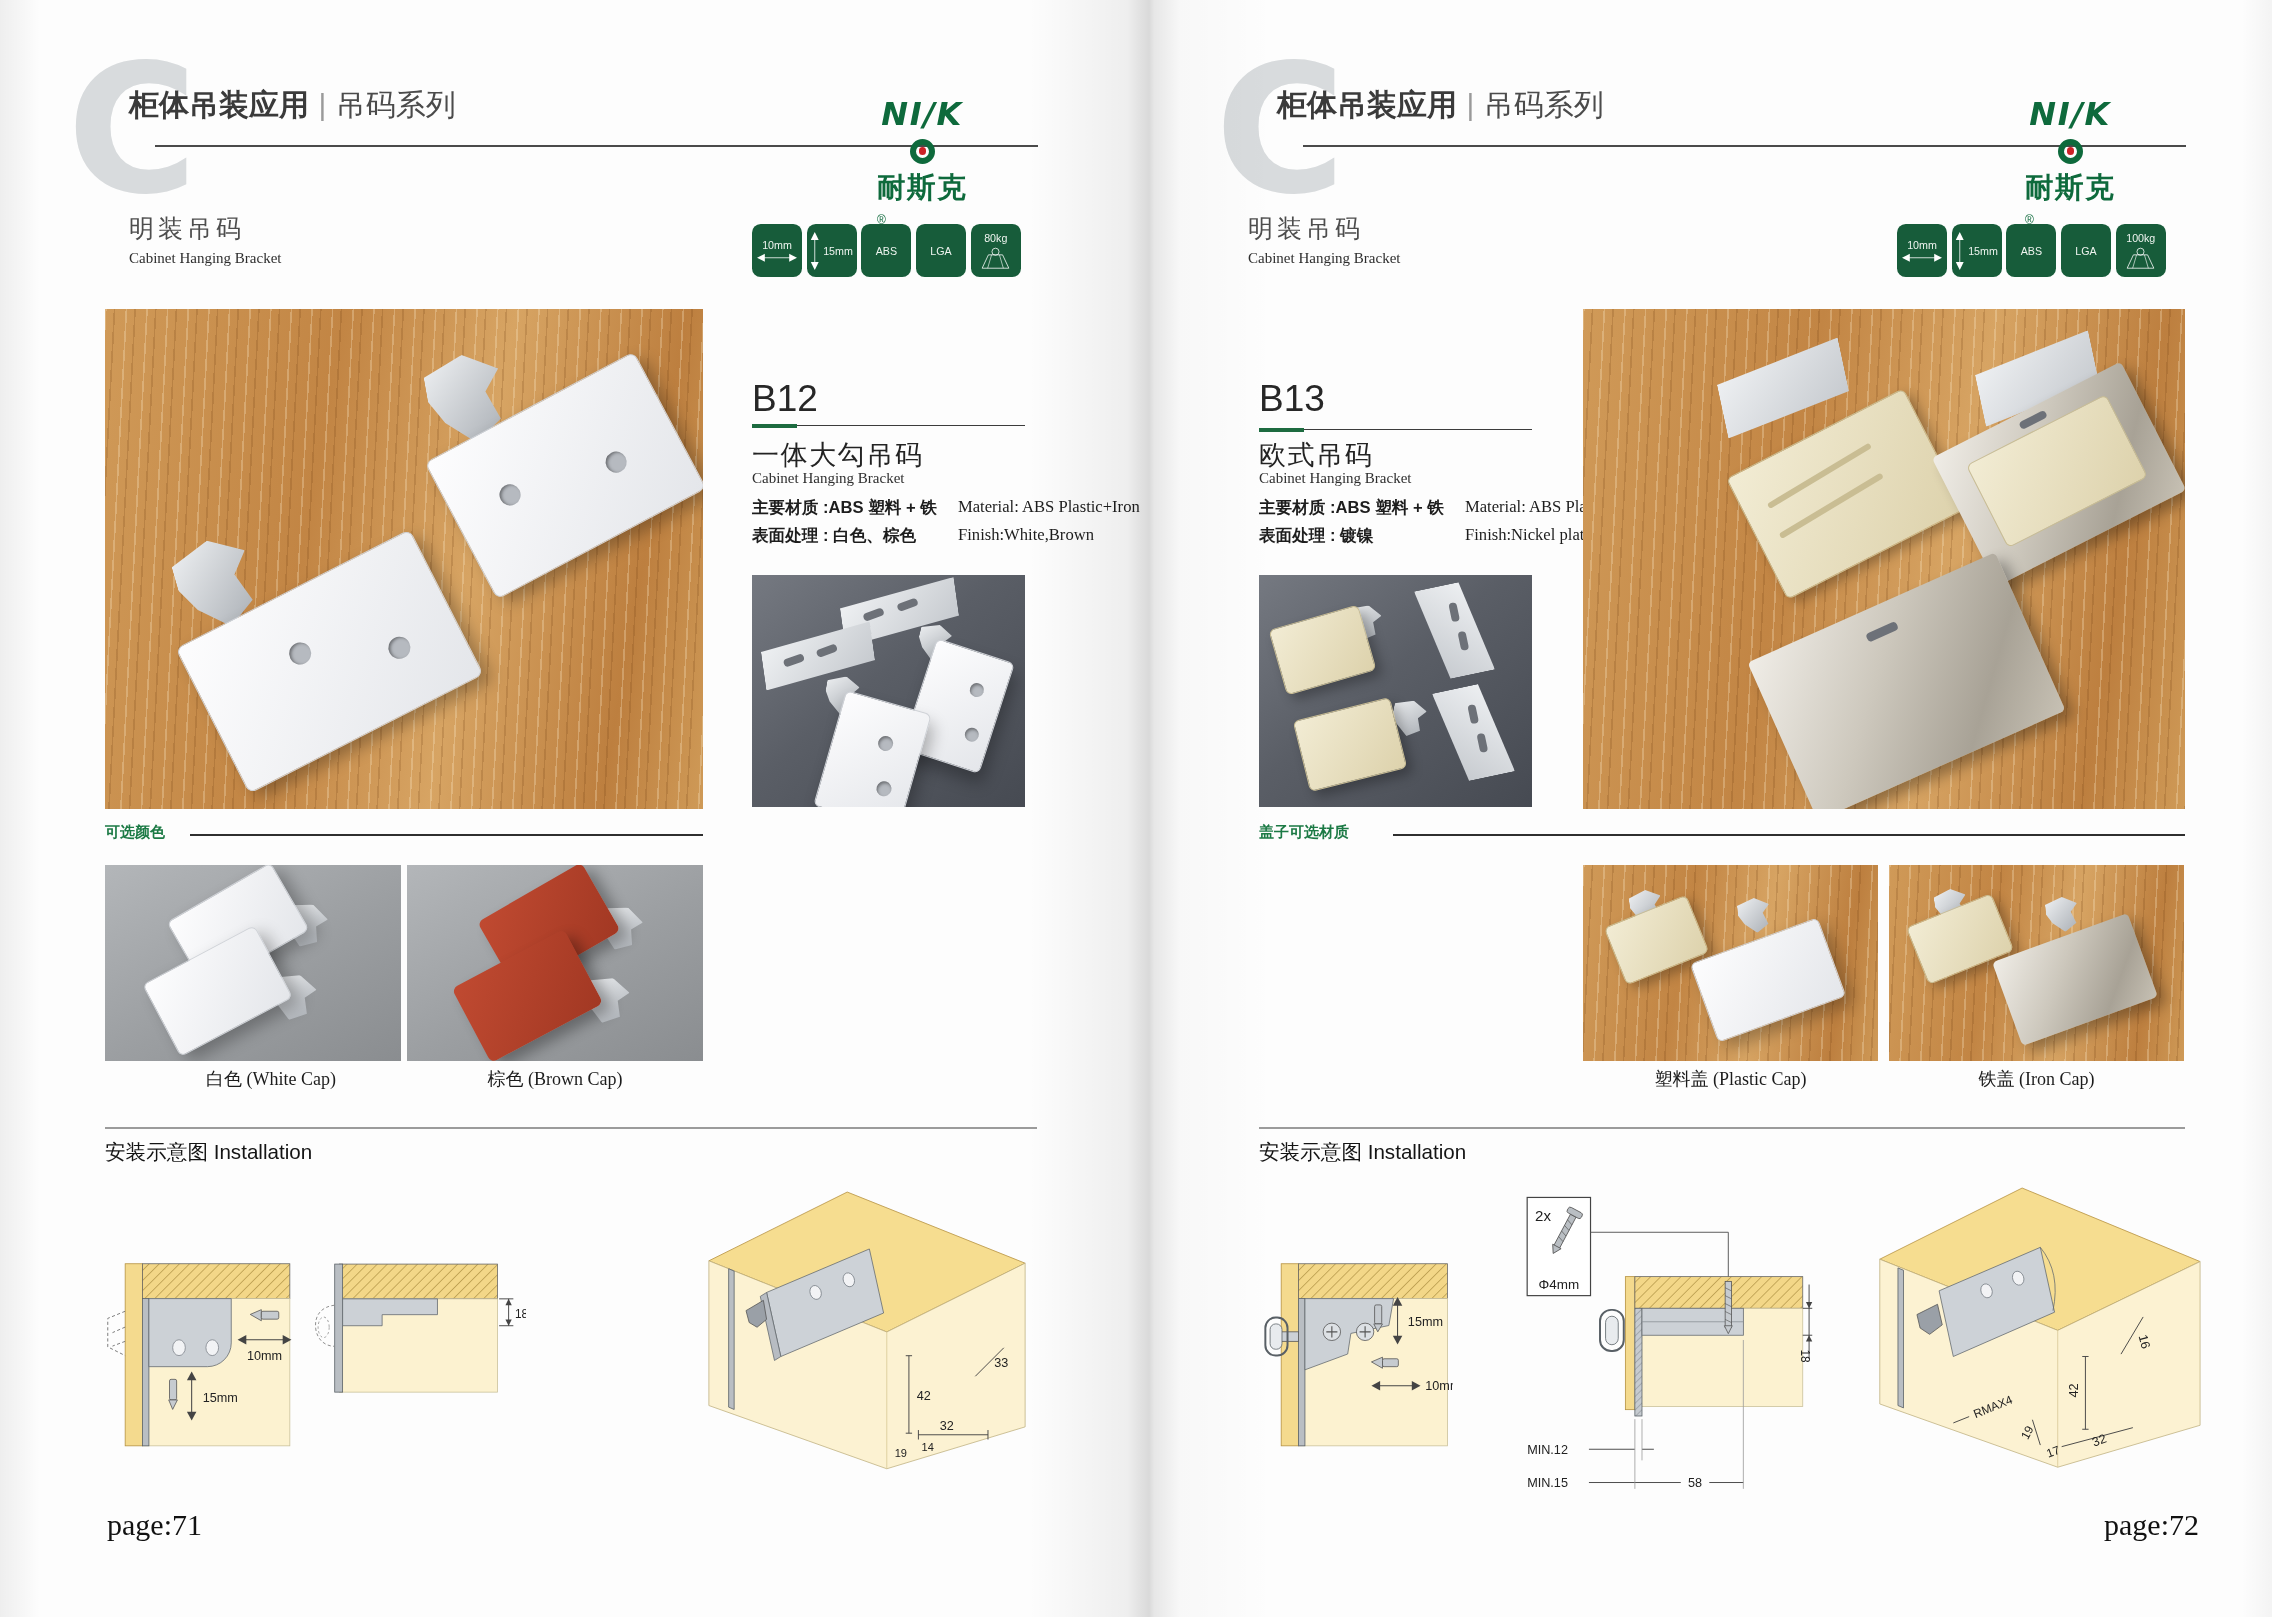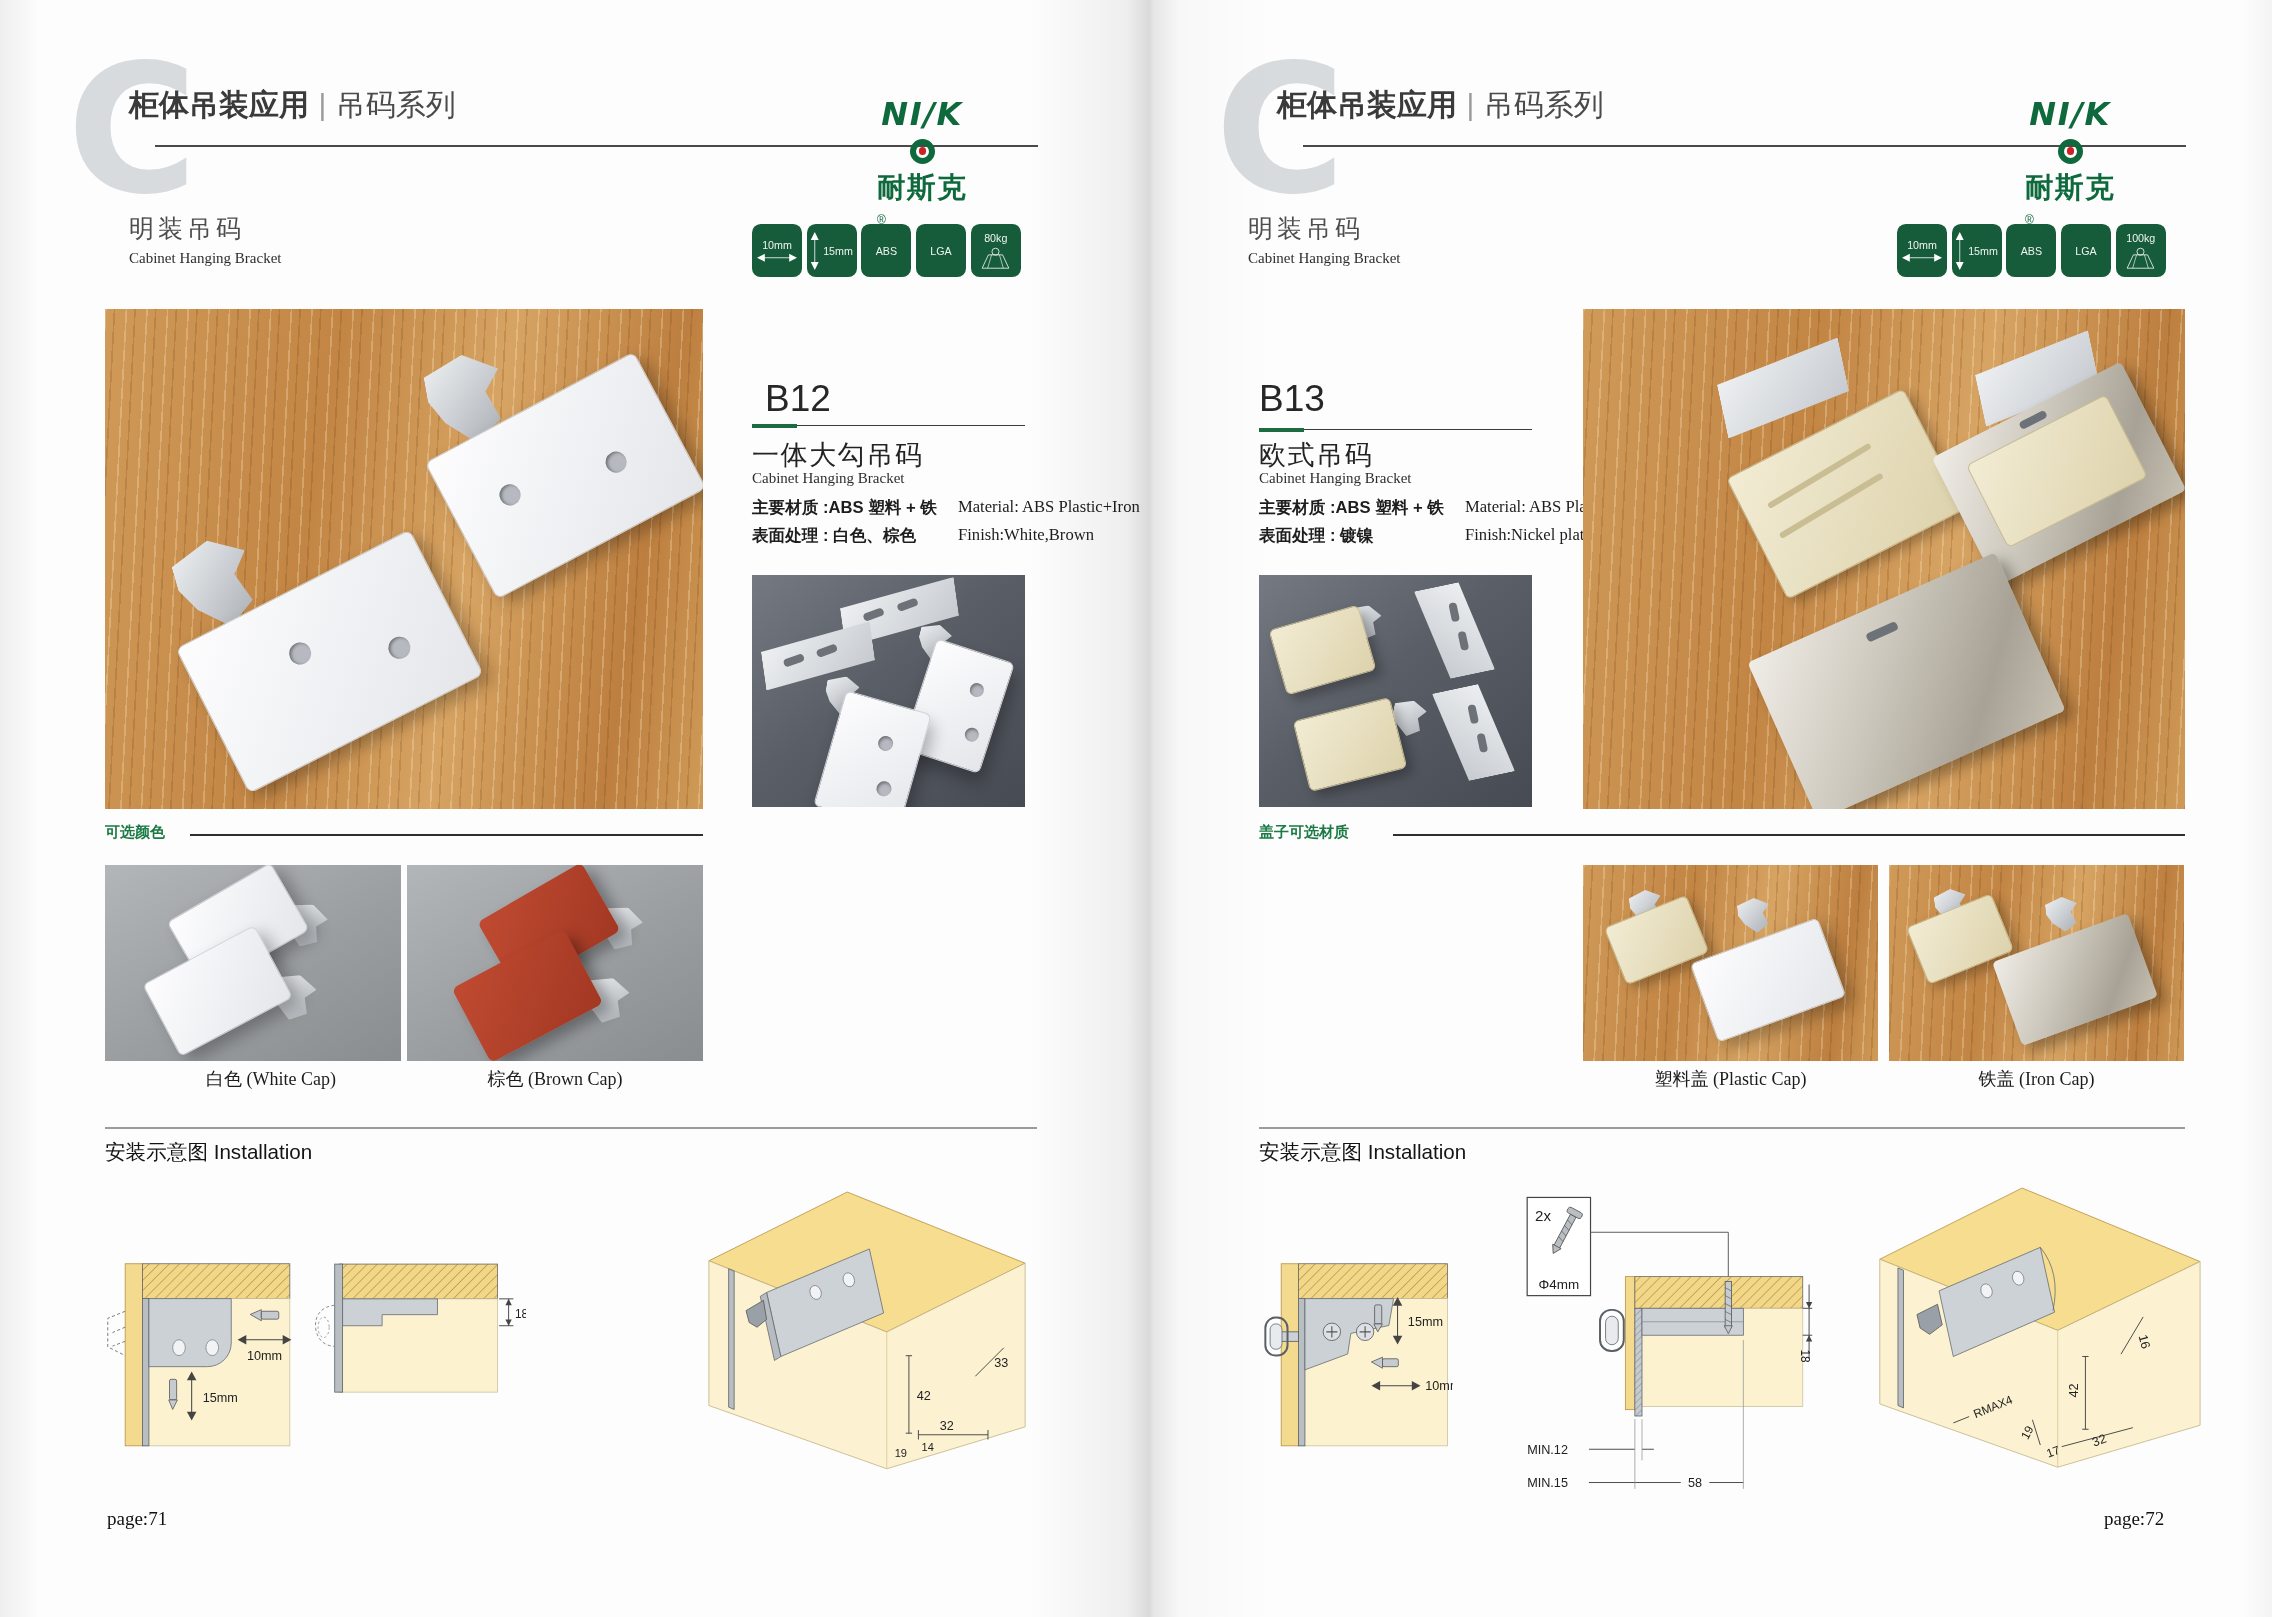--- a/index.html
+++ b/index.html
@@ -59,21 +59,21 @@
   .spec-row { display:flex; margin-bottom:6.3px; }
   .spec-cn { width:206px; font-size:16.6px; font-weight:700; color:#1d1d1d; }
   .spec-en { font-family:"Liberation Serif", serif; font-size:16.6px; color:#1d1d1d; }
 
   .opt-title { font-size:15px; font-weight:700; color:#1c7a45; }
   .opt-rule { height:1.6px; background:#2f2f2f; }
   .opt-label { font-family:"Liberation Serif", serif; font-size:18px; color:#1c1c1c; text-align:center; }
 
   .inst-rule { height:2.4px; background:#9b9b9b; }
   .inst-title { font-size:20.6px; color:#141414; font-weight:500; }
-  .page-label { font-family:"Liberation Serif", serif; font-size:19px; color:#111;text-align:right; }
+  .page-label { font-family:"Liberation Serif", serif; font-size:30px; color:#111;text-align:right; }
 
   .gutter { left:1029px; top:0; width:245px; height:1618px;
     background:linear-gradient(to right, rgba(255,255,255,0) 0%, rgba(0,0,0,.06) 40%, rgba(0,0,0,.14) 49%, rgba(0,0,0,.09) 51%, rgba(0,0,0,.02) 62%, rgba(255,255,255,0) 100%); }
   .edge-l { left:0; top:0; width:40px; height:1618px; background:linear-gradient(to right, rgba(0,0,0,.06), rgba(0,0,0,0)); }
   .edge-r { right:0; top:0; width:32px; height:1618px; background:linear-gradient(to left, rgba(0,0,0,.04), rgba(0,0,0,0)); }
 
   svg { display:block; }
   .dimtext { font-family:"Liberation Sans", sans-serif; fill:#222; }
 </style>
 </head>
@@ -141,21 +141,21 @@
       <div class="hole" style="left:49px; top:57px; width:20.6px; height:20.6px;"></div>
       <div class="hole" style="left:158px; top:78px; width:20.6px; height:20.6px;"></div>
     </div>
     <div class="shape hook" style="left:73px; top:231px; width:75px; height:89px; transform:rotate(-16deg);"></div>
     <div class="shape wbracket" style="left:93px; top:271px; width:263px; height:163px; transform:rotate(-27deg);">
       <div class="hole" style="left:97px; top:49px; width:22px; height:22px;"></div>
       <div class="hole" style="left:188px; top:89px; width:22px; height:22px;"></div>
     </div>
   </div>
 
-  <div class="abs b-code" style="left:752px; top:378px;margin-left:13px;">B12</div>
+  <div class="abs b-code" style="left:752px; top:378px;">B12</div>
   <div class="abs b-rule" style="left:752px; top:424px; width:273px;">
     <span class="g"></span>
       <span class="d"></span>
   </div>
   <div class="abs name-cn" style="left:752px; top:437px;">一体大勾吊码</div>
   <div class="abs name-en" style="left:752px; top:470px;">Cabinet Hanging Bracket</div>
   <div class="abs" style="left:752px; top:497px;">
     <div class="spec-row">
       <span class="spec-cn">主要材质 :ABS 塑料 + 铁</span>
       <span class="spec-en">Material: ABS Plastic+Iron</span>

